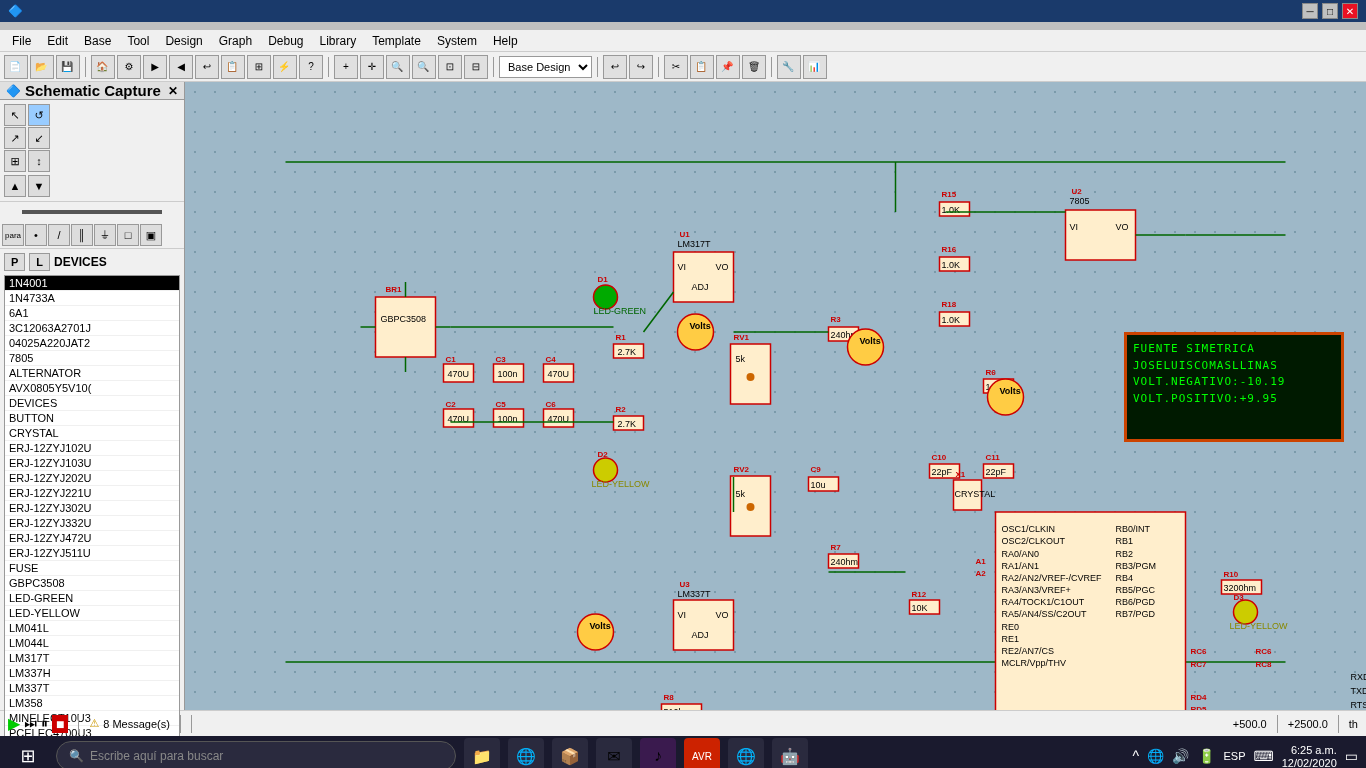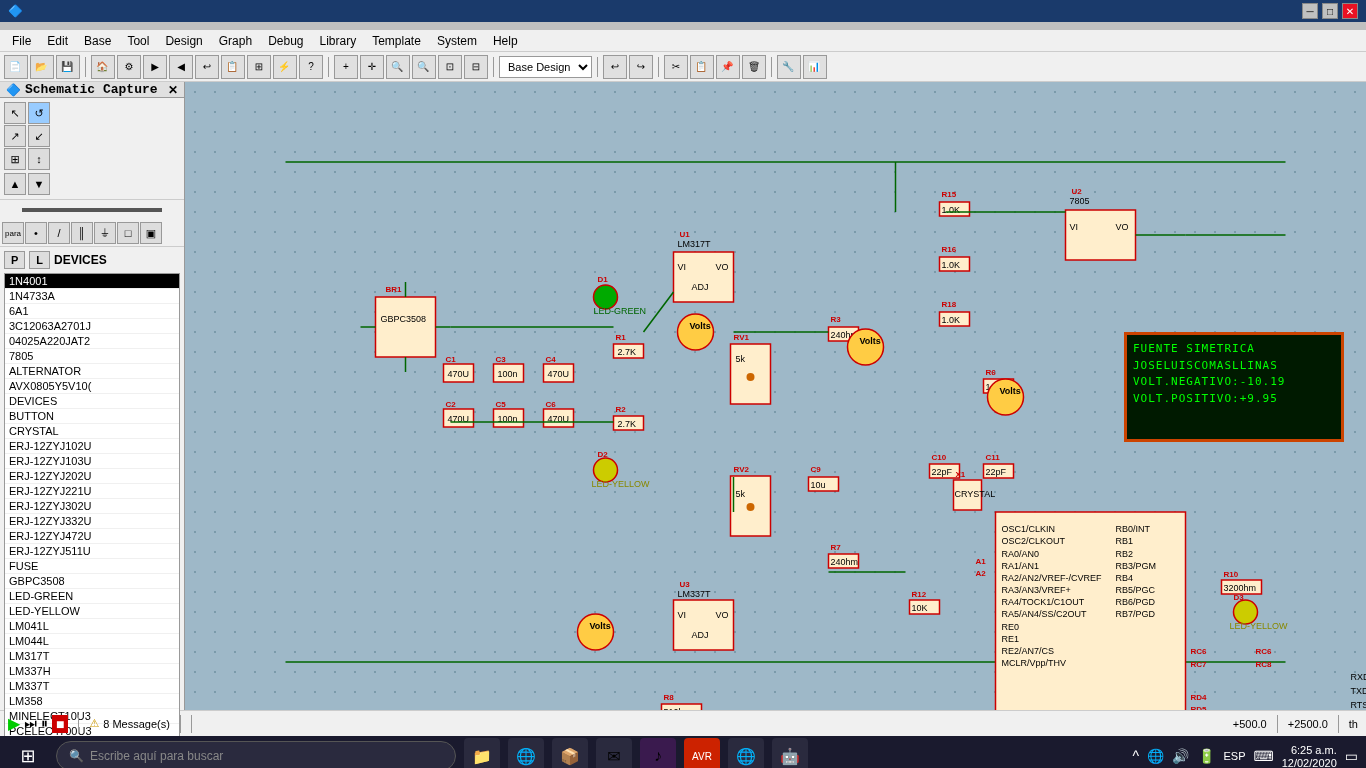--- a/index.html
+++ b/index.html
@@ -353,21 +353,21 @@
   <div class="tb-btn">🔧</div>
   <div class="tb-btn">📊</div>
 </div>
 
 <div id="main-area">
 
   <div id="left-panel">
 
     <div id="schematic-tab">
       <span style="color:#0066cc;">🔷</span>
-      <span style="font-size:13px;font-family:Liberation Mono, monospace;">Schematic Capture</span>
+      <span style="font-size:15px;">Schematic Capture</span>
       <span style="margin-left:auto; cursor:pointer;">✕</span>
     </div>
 
     <div style="display:flex; flex-direction:column; gap:1px; padding:4px; border-bottom:1px solid #ccc;">
       <div style="display:flex; gap:2px;">
         <div class="left-tool-btn">↖</div>
         <div class="left-tool-btn" style="background:#99ccff;">↺</div>
       </div>
       <div style="display:flex; gap:2px;">
         <div class="left-tool-btn">↗</div>

